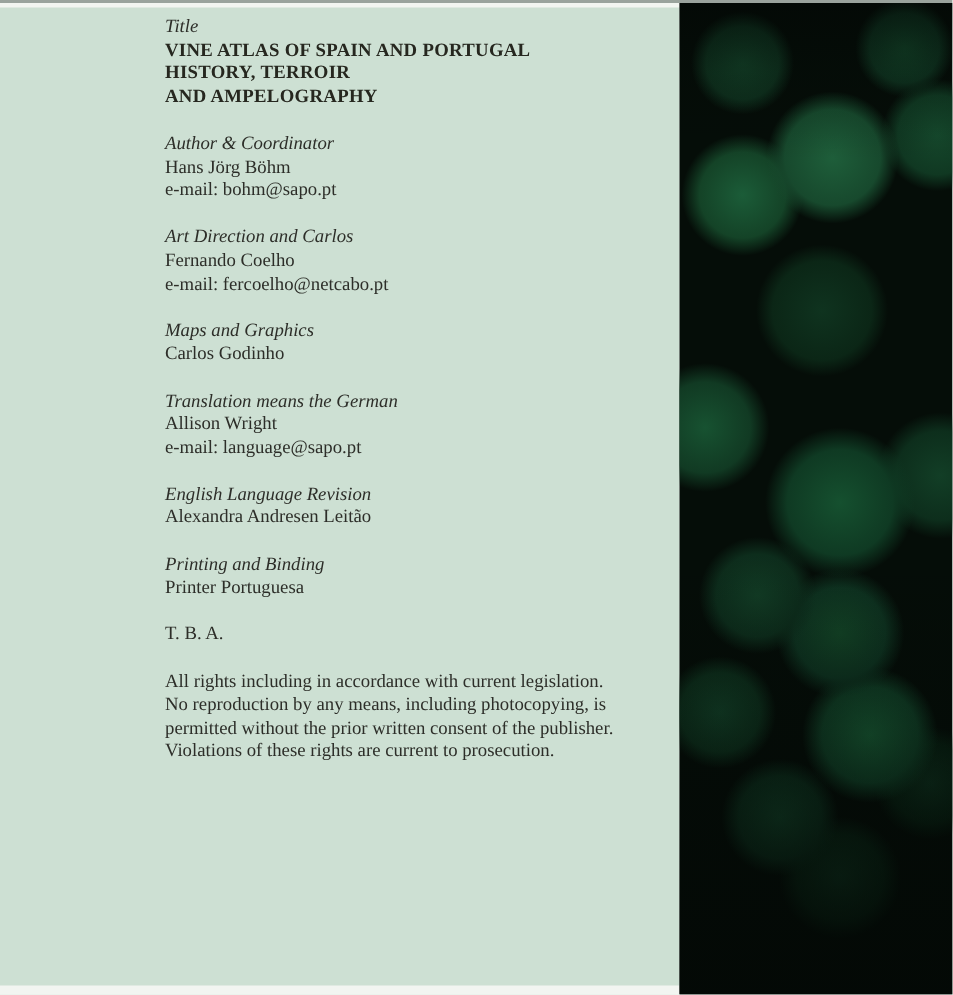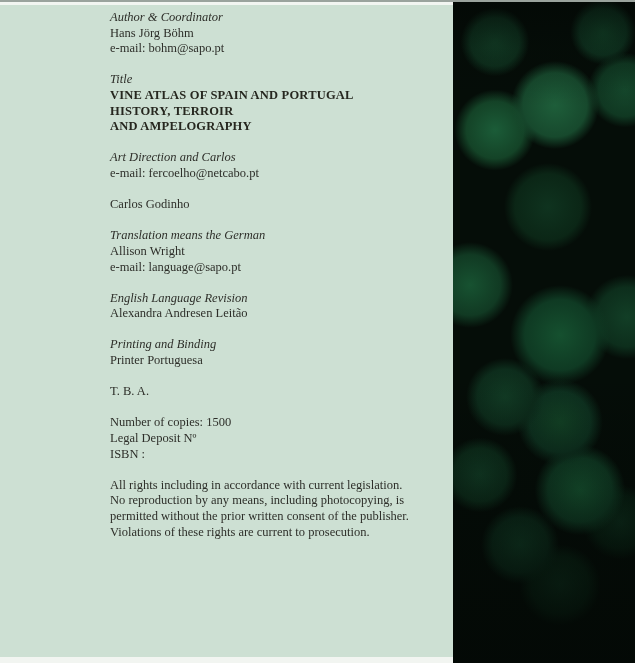--- a/index.html
+++ b/index.html
@@ -64,38 +64,40 @@
 </head>
 <body>
 
 <div class="page">
   <div class="hairline"></div>
 
   <div class="panel">
     <div class="text-col">
 
       <div class="section">
-        <div class="label">Author &amp; Coordinator</div>
-        <div class="line">Hans Jörg Böhm</div>
-        <div class="line">e-mail: bohm@sapo.pt</div>
-      </div>
-
-      <div class="section">
         <div class="label">Title</div>
         <div class="line caps">VINE ATLAS OF SPAIN AND PORTUGAL</div>
         <div class="line caps">HISTORY, TERROIR</div>
         <div class="line caps">AND AMPELOGRAPHY</div>
       </div>
 
       <div class="section">
+        <div class="label">Author &amp; Coordinator</div>
+        <div class="line">Hans Jörg Böhm</div>
+        <div class="line">e-mail: bohm@sapo.pt</div>
+      </div>
+
+      <div class="section">
         <div class="label">Art Direction and Carlos</div>
+        <div class="line">Fernando Coelho</div>
         <div class="line">e-mail: fercoelho@netcabo.pt</div>
       </div>
 
       <div class="section">
+        <div class="label">Maps and Graphics</div>
         <div class="line">Carlos Godinho</div>
       </div>
 
 
       <div class="section">
         <div class="label">Translation means the German</div>
         <div class="line">Allison Wright</div>
         <div class="line">e-mail: language@sapo.pt</div>
       </div>
 
@@ -106,25 +108,20 @@
 
       <div class="section">
         <div class="label">Printing and Binding</div>
         <div class="line">Printer Portuguesa</div>
       </div>
 
       <div class="section">
         <div class="line">T. B. A.</div>
       </div>
 
-      <div class="section">
-        <div class="line">Number of copies: 1500</div>
-        <div class="line">Legal Deposit Nº</div>
-        <div class="line">ISBN :</div>
-      </div>
 
       <div class="section">
         <div class="line">All rights including in accordance with current legislation.</div>
         <div class="line">No reproduction by any means, including photocopying, is</div>
         <div class="line">permitted without the prior written consent of the publisher.</div>
         <div class="line">Violations of these rights are current to prosecution.</div>
       </div>
 
     </div>
   </div>

